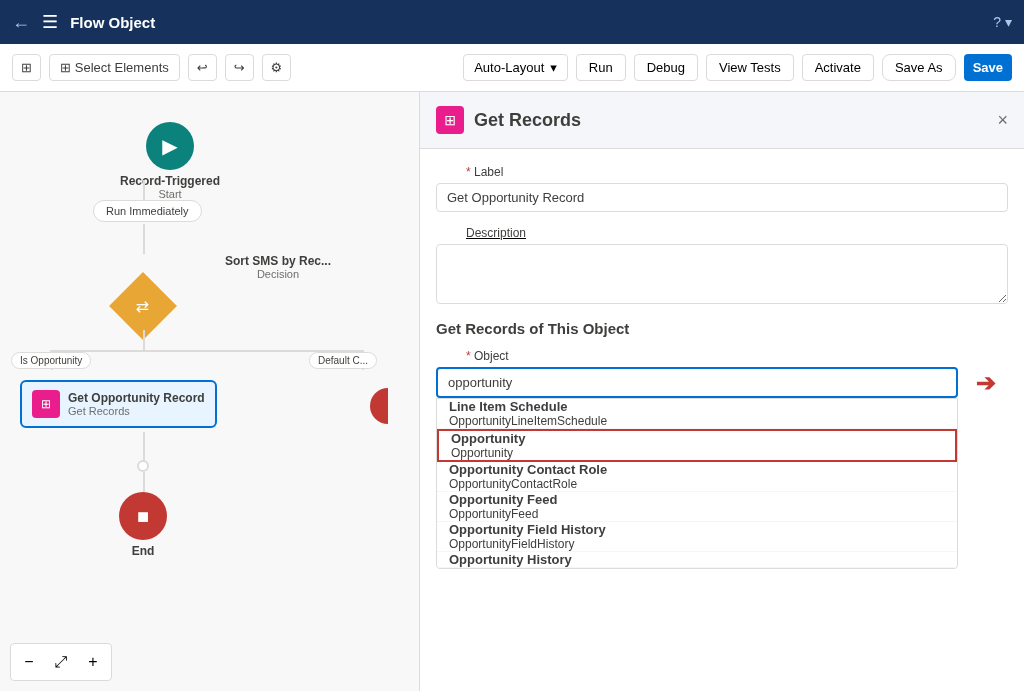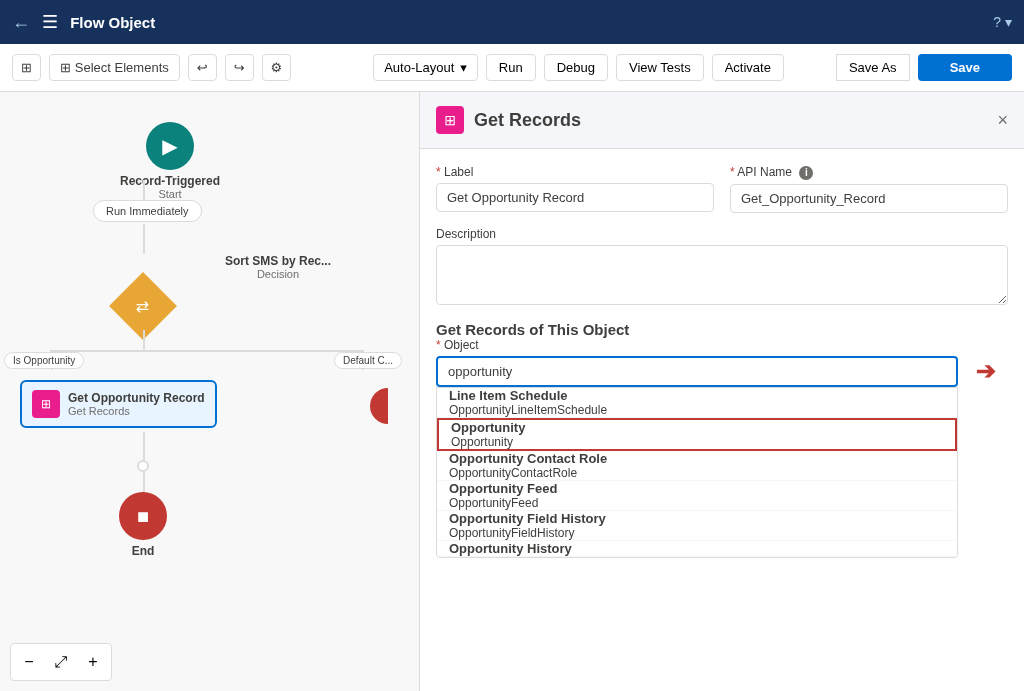--- a/index.html
+++ b/index.html
@@ -56,22 +56,22 @@
       border: 1px solid #dddbda;
       border-radius: 4px;
       padding: 5px 10px;
       font-size: 13px;
       cursor: pointer;
       display: flex;
       align-items: center;
       gap: 6px;
     }
     .btn-run { background: white; border: 1px solid #dddbda; border-radius: 4px; padding: 5px 12px; font-size: 13px; cursor: pointer; }
-    .btn-save { background: #0070d2; border: none; border-radius: 4px; padding: 6px 32px; font-size: 13px; cursor: pointer; color: white; font-weight: 600; }
-    .btn-save-as { background: white; border: 1px solid #dddbda; border-radius: 0; padding: 5px 12px; font-size: 13px; cursor: pointer; margin-left: 44px; }
+    .btn-save { background: #0070d2; border: none; border-radius: 4px; padding: 6px 9px; font-size: 13px; cursor: pointer; color: white; font-weight: 600; }
+    .btn-save-as { background: white; border: 1px solid #dddbda; border-radius: 8px; padding: 5px 12px; font-size: 13px; cursor: pointer; }
 
     
     .canvas-area {
       position: relative;
       width: 100%;
       height: calc(691px - 44px - 48px);
       background: #f8f8f8;
       overflow: hidden;
     }
 
@@ -179,41 +179,41 @@
       display: flex; align-items: center; justify-content: center;
       color: white; font-size: 14px;
     }
     .panel-title { font-size: 18px; font-weight: 600; color: #3e3e3c; }
     .panel-close { margin-left: auto; cursor: pointer; font-size: 18px; color: #706e6b; }
 
     .panel-body { padding: 16px; flex: 1; overflow-y: auto; }
 
     .form-row { display: flex; gap: 16px; margin-bottom: 14px; }
     .form-field { flex: 1; display: flex; flex-direction: column; }
-    .form-label { font-size: 12px; color: #3e3e3c; margin-bottom: 4px; font-weight: 500; }
+    .form-label { font-size: 12px; color: #3e3e3c; margin-bottom: 4px; font-weight: 500; margin-left: 30px; }
     .form-input {
       border: 1px solid #dddbda;
       border-radius: 4px;
       padding: 6px 10px;
       font-size: 13px;
       color: #3e3e3c;
       outline: none;
     }
     .form-textarea {
       border: 1px solid #dddbda;
       border-radius: 4px;
       padding: 6px 10px;
       font-size: 13px;
       color: #3e3e3c;
       resize: vertical;
       min-height: 60px;
       outline: none;
     }
 
-    .section-title { font-size: 15px; font-weight: 600; color: #3e3e3c; }
+    .section-title { font-size: 15px; font-weight: 600; color: #3e3e3c; margin-bottom: 12px; }
 
     .object-field-wrap { position: relative; }
     .object-input {
       border: 2px solid #0070d2;
       border-radius: 4px;
       padding: 6px 10px;
       font-size: 13px;
       color: #3e3e3c;
       width: 100%;
       outline: none;
@@ -351,22 +351,22 @@
         <div class="node-diamond-inner">⇄</div>
       </div>
     </div>
 
     <div class="connector-line connector-v" style="top:238px; left:143px; height:20px;"></div>
     <div class="connector-line connector-h" style="top:258px; left:50px; width:93px;"></div>
     <div class="connector-line connector-h" style="top:258px; left:143px; width:220px;"></div>
     <div class="connector-line connector-v" style="top:258px; left:51px; height:20px;"></div>
     <div class="connector-line connector-v" style="top:258px; left:362px; height:20px;"></div>
 
-    <div class="branch-label" style="top:260px; left:4px;">Is Opportunity</div>
-    <div class="branch-label" style="top:260px; left:334px;">Default C...</div>
+    <div class="branch-label" style="top:260px; left:11px;">Is Opportunity</div>
+    <div class="branch-label" style="top:260px; left:309px;">Default C...</div>
 
     <div style="position:absolute; top:288px; left:20px;">
       <div class="node-rect-blue">
         <div class="icon-box">
           <span style="font-size:12px;">⊞</span>
         </div>
         <div>
           <div style="font-size:12px; font-weight:600; color:#3e3e3c;">Get Opportunity Record</div>
           <div style="font-size:11px; color:#706e6b;">Get Records</div>
         </div>
@@ -398,31 +398,23 @@
     <div class="panel-body">
 
       <div class="form-row">
         <div class="form-field">
           <label class="form-label">
             <span style="color:#c23934;">*</span>
             <span>Label</span>
           </label>
           <input class="form-input" type="text" value="Get Opportunity Record" style="">
         </div>
-        <div class="form-field">
-          <label class="form-label">
-            <span style="color:#c23934;">*</span>
-            <span>API Name</span>
-            <span class="info-icon">i</span>
-          </label>
-          <input class="form-input" type="text" value="Get_Opportunity_Record" style="">
-        </div>
       </div>
 
-      <div class="form-field" style="margin-bottom:16px;">
+      <div class="form-field" style="margin-bottom:16px;text-decoration:underline;">
         <label class="form-label">Description</label>
         <textarea class="form-textarea" style=""></textarea>
       </div>
 
       <div class="section-title">Get Records of This Object</div>
 
       <div class="form-field" style="position:relative; padding-right: 50px;">
         <label class="form-label">
           <span style="color:#c23934;">* </span>
           <span>Object</span>

